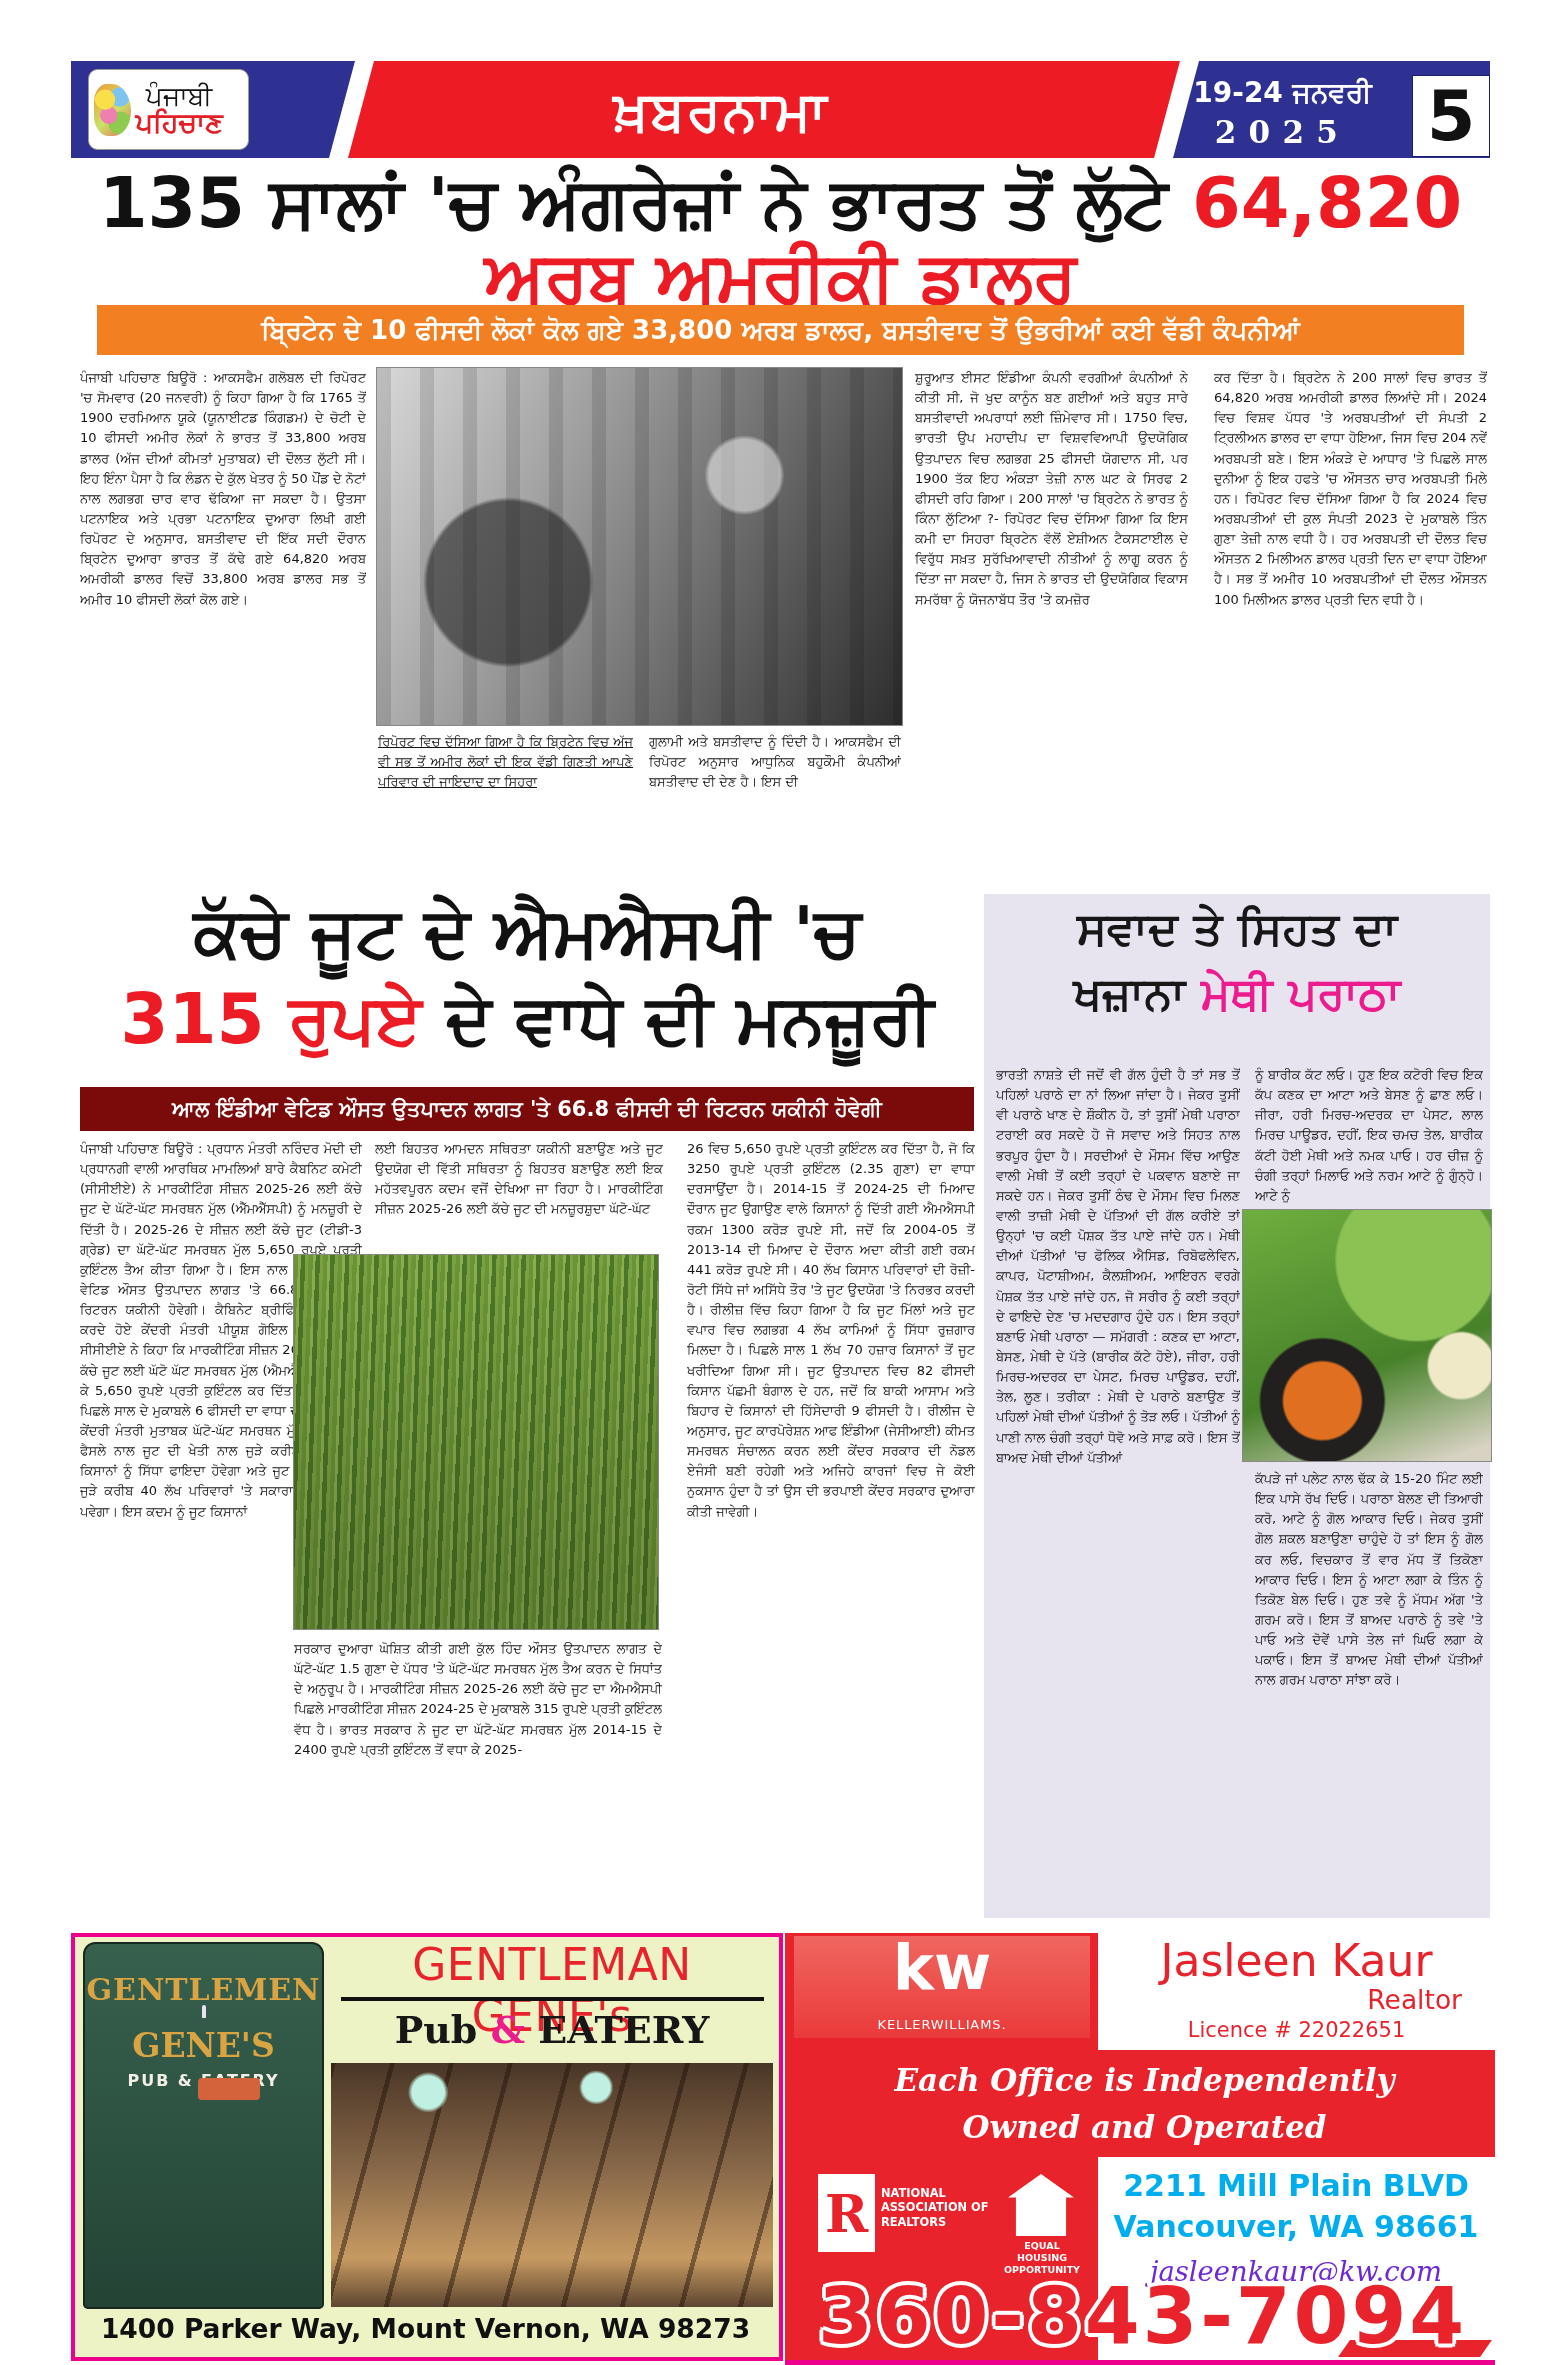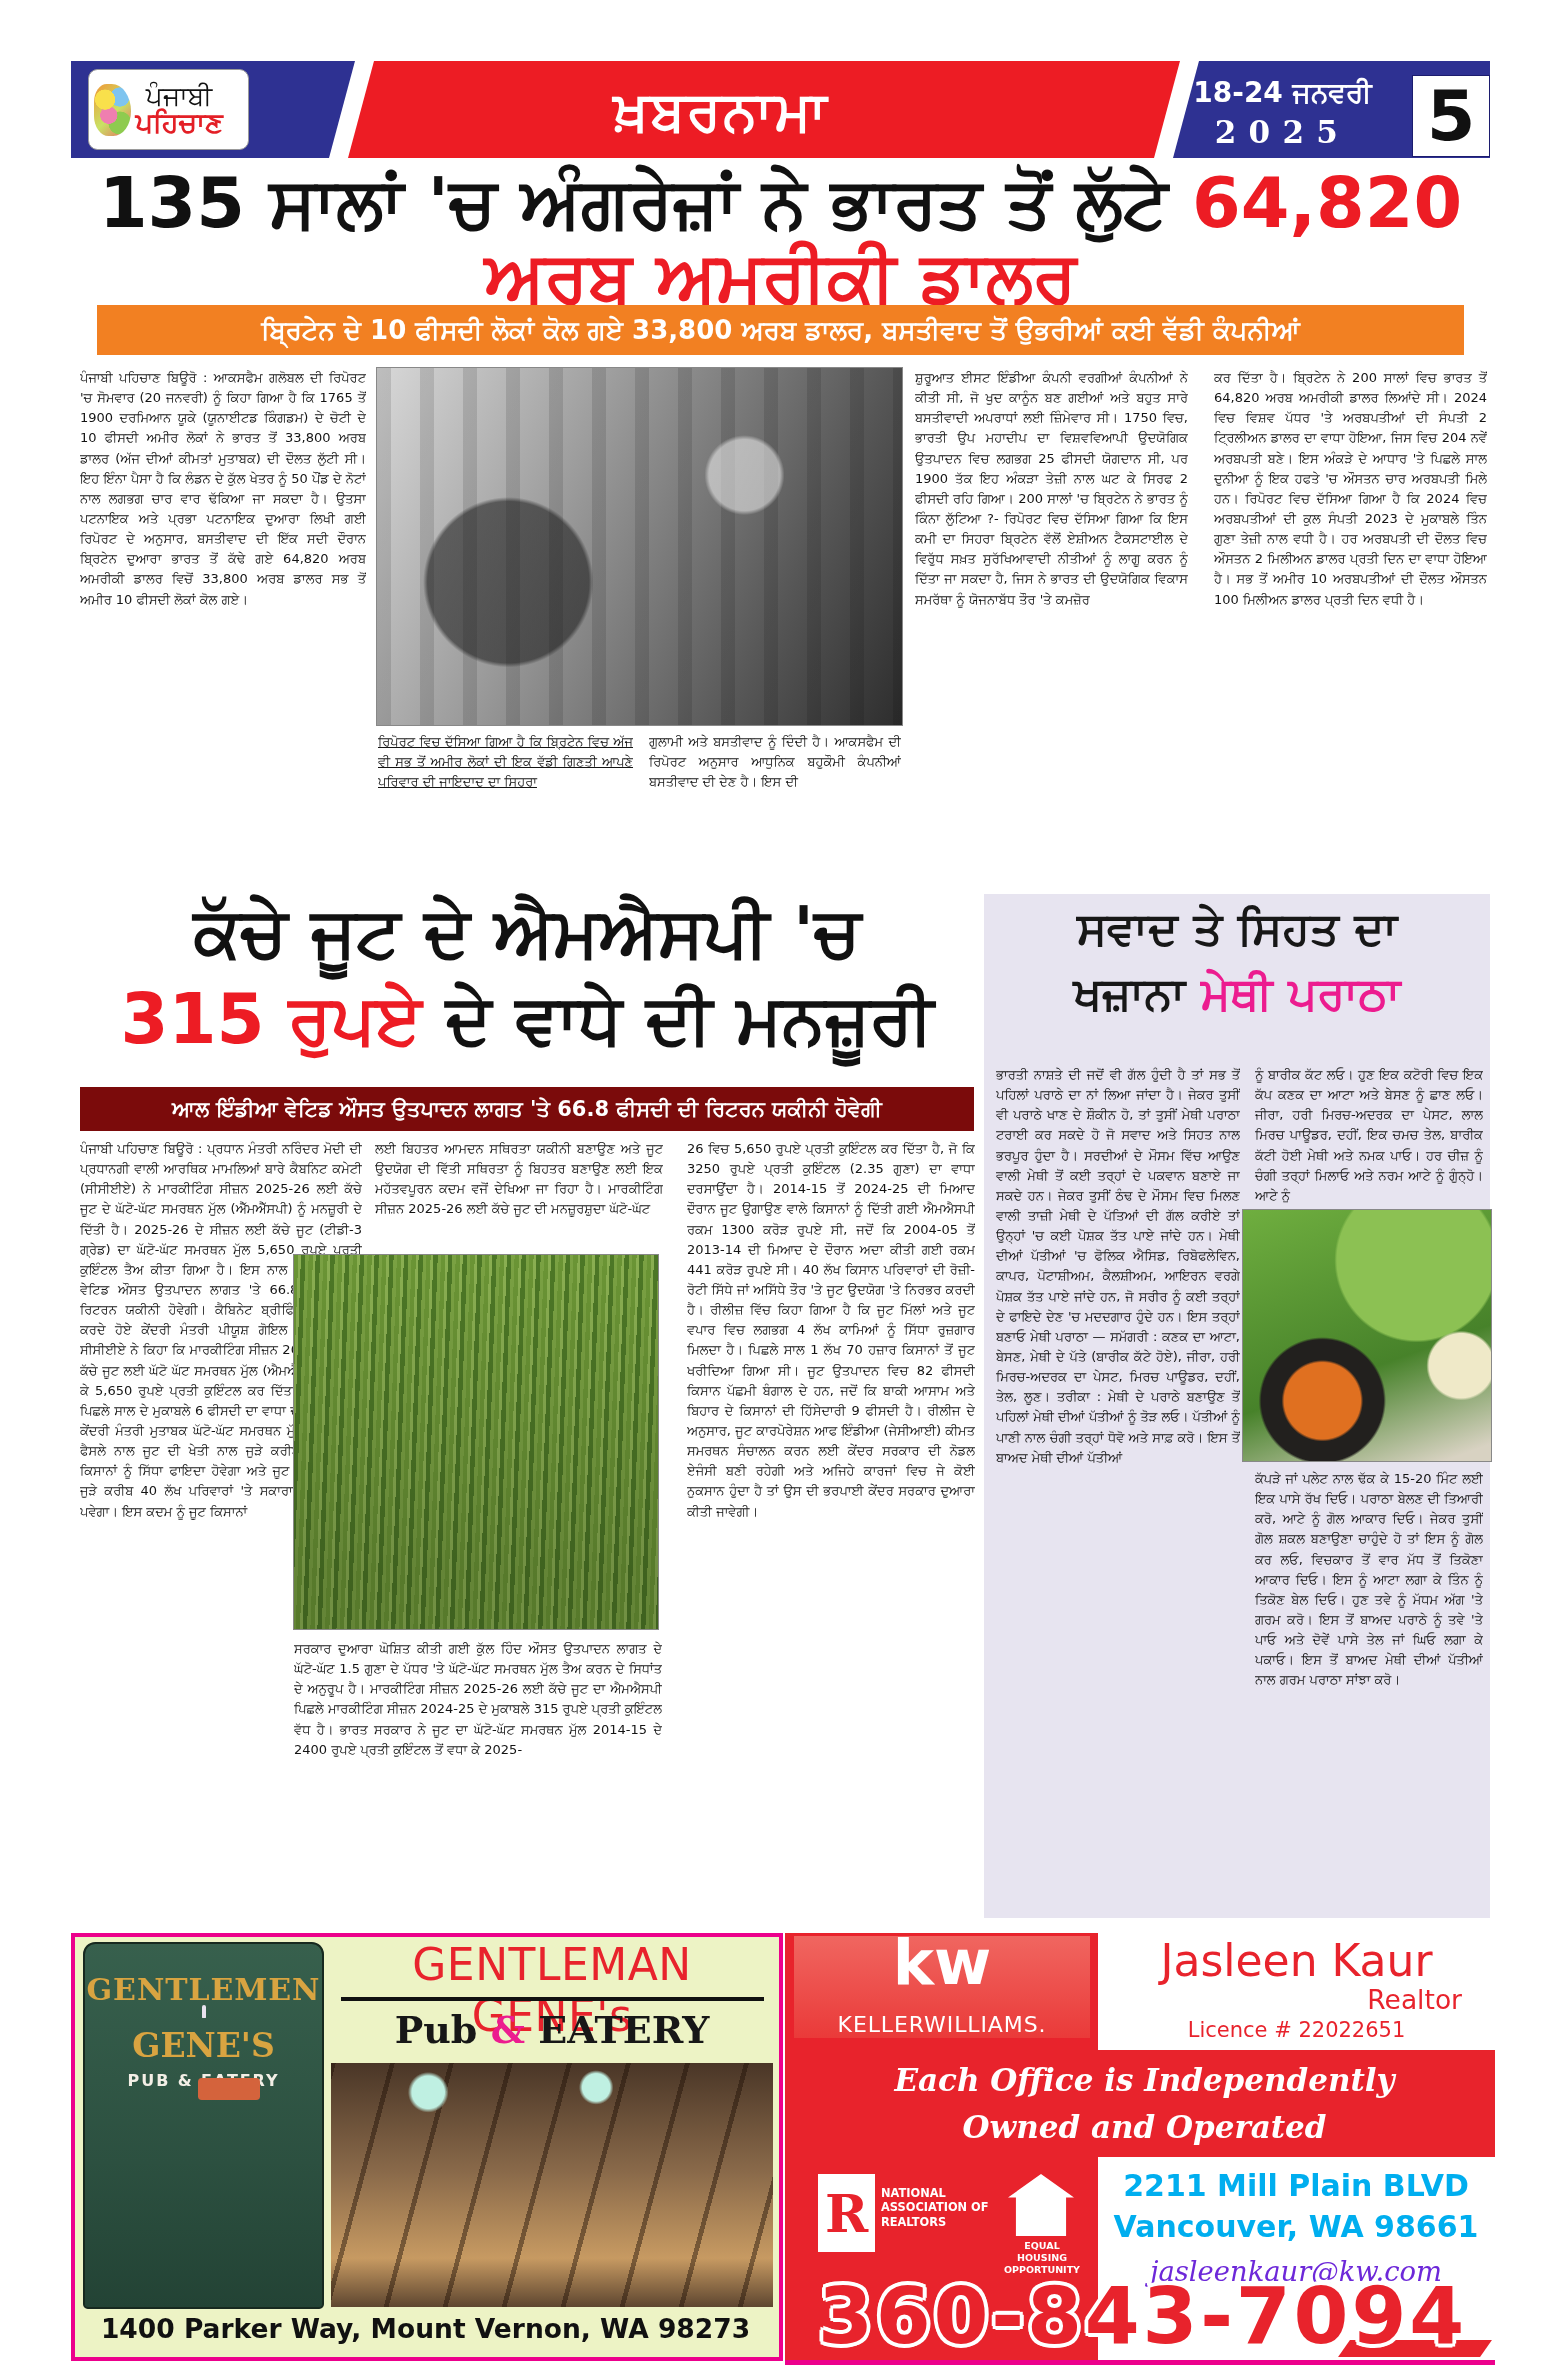--- a/index.html
+++ b/index.html
@@ -85,21 +85,21 @@
     background:
       radial-gradient(circle at 22% 12%,#bff0e2 0 4%,transparent 5%),
       radial-gradient(circle at 60% 10%,#bff0e2 0 4%,transparent 5%),
       repeating-linear-gradient(105deg,rgba(30,15,5,.45) 0 4.7px,transparent 4.7px 57px),
       linear-gradient(#4a3627,#8a6a4a 45%,#c79a62 80%,#5e4630);}
   .gene-address{left:78px;top:2313px;width:695px;text-align:center;font-size:26.5px;font-weight:bold;color:#111;}
   .kw-ad{left:785px;top:1933px;width:710px;height:428px;background:#e8232c;}
   .kw-box{left:794px;top:1936px;width:296px;height:102px;background:#ef5a54;
     background:linear-gradient(#f06660,#ea3a39);display:flex;flex-direction:column;align-items:center;justify-content:center;}
   .kw-box .kw{color:#ffffff;font-size:62px;font-weight:bold;line-height:.85;}
-  .kw-box .kwname{color:#ffffff;font-size:22px;letter-spacing:0.9px;margin-top:22px;}
+  .kw-box .kwname{color:#ffffff;font-size:13px;letter-spacing:0.9px;margin-top:22px;}
   .jk-box{left:1098px;top:1933px;width:397px;height:117px;background:#ffffff;text-align:center;}
   .jk-box .name{color:#e8232c;font-size:44px;line-height:1.05;margin-top:4.7px;}
   .jk-box .role{color:#e8232c;font-size:26.5px;text-align:right;padding-right:33px;}
   .jk-box .lic{color:#e8232c;font-size:21px;margin-top:2.8px;}
   .kw-motto{left:804px;top:2057px;width:681px;text-align:center;color:#ffffff;
     font-family:"DejaVu Serif",serif;font-style:italic;font-weight:bold;font-size:31px;line-height:1.5;}
   .nar-logo{left:818px;top:2174px;width:57px;height:78px;background:#ffffff;display:flex;align-items:center;justify-content:center;
     color:#e8232c;font-size:52px;font-weight:bold;font-family:"DejaVu Serif",serif;}
   .nar-text{left:881px;top:2186px;width:114px;color:#ffffff;font-size:11.4px;font-weight:bold;line-height:1.25;}
   .eho-logo{left:1008px;top:2174px;width:66px;height:62px;background:#ffffff;
@@ -124,21 +124,21 @@
 
   <div class="abs logo-box">
     <span class="logo-map"></span>
     <span class="logo-text">
       <span class="l1">ਪੰਜਾਬੀ</span>
       <span class="l2">ਪਹਿਚਾਣ</span>
     </span>
   </div>
 
   <div class="abs masthead">ਖ਼ਬਰਨਾਮਾ</div>
-  <div class="abs hdr-date1">18-24 ਜਨਵਰੀ</div>
+  <div class="abs hdr-date1">19-24 ਜਨਵਰੀ</div>
   <div class="abs hdr-date2">2025</div>
   <div class="abs page-num-box">5</div>
 
   <div class="abs lead-headline">
     <span class="hl-black">135 ਸਾਲਾਂ 'ਚ ਅੰਗਰੇਜ਼ਾਂ ਨੇ ਭਾਰਤ ਤੋਂ ਲੁੱਟੇ</span>
     <span class="hl-red">64,820 ਅਰਬ ਅਮਰੀਕੀ ਡਾਲਰ</span>
   </div>
   <div class="abs lead-subhead">ਬ੍ਰਿਟੇਨ ਦੇ 10 ਫੀਸਦੀ ਲੋਕਾਂ ਕੋਲ ਗਏ 33,800 ਅਰਬ ਡਾਲਰ, ਬਸਤੀਵਾਦ ਤੋਂ ਉਭਰੀਆਂ ਕਈ ਵੱਡੀ ਕੰਪਨੀਆਂ</div>
 
   <div class="body-col" style="left:80px;top:368px;width:286px;height:525px;">ਪੰਜਾਬੀ ਪਹਿਚਾਣ ਬਿਊਰੋ : ਆਕਸਫੈਮ ਗਲੋਬਲ ਦੀ ਰਿਪੋਰਟ 'ਚ ਸੋਮਵਾਰ (20 ਜਨਵਰੀ) ਨੂੰ ਕਿਹਾ ਗਿਆ ਹੈ ਕਿ 1765 ਤੋਂ 1900 ਦਰਮਿਆਨ ਯੂਕੇ (ਯੂਨਾਈਟਡ ਕਿੰਗਡਮ) ਦੇ ਚੋਟੀ ਦੇ 10 ਫੀਸਦੀ ਅਮੀਰ ਲੋਕਾਂ ਨੇ ਭਾਰਤ ਤੋਂ 33,800 ਅਰਬ ਡਾਲਰ (ਅੱਜ ਦੀਆਂ ਕੀਮਤਾਂ ਮੁਤਾਬਕ) ਦੀ ਦੌਲਤ ਲੁੱਟੀ ਸੀ। ਇਹ ਇੰਨਾ ਪੈਸਾ ਹੈ ਕਿ ਲੰਡਨ ਦੇ ਕੁੱਲ ਖੇਤਰ ਨੂੰ 50 ਪੌਂਡ ਦੇ ਨੋਟਾਂ ਨਾਲ ਲਗਭਗ ਚਾਰ ਵਾਰ ਢੱਕਿਆ ਜਾ ਸਕਦਾ ਹੈ। ਉਤਸਾ ਪਟਨਾਇਕ ਅਤੇ ਪ੍ਰਭਾ ਪਟਨਾਇਕ ਦੁਆਰਾ ਲਿਖੀ ਗਈ ਰਿਪੋਰਟ ਦੇ ਅਨੁਸਾਰ, ਬਸਤੀਵਾਦ ਦੀ ਇੱਕ ਸਦੀ ਦੌਰਾਨ ਬ੍ਰਿਟੇਨ ਦੁਆਰਾ ਭਾਰਤ ਤੋਂ ਕੱਢੇ ਗਏ 64,820 ਅਰਬ ਅਮਰੀਕੀ ਡਾਲਰ ਵਿਚੋਂ 33,800 ਅਰਬ ਡਾਲਰ ਸਭ ਤੋਂ ਅਮੀਰ 10 ਫੀਸਦੀ ਲੋਕਾਂ ਕੋਲ ਗਏ।</div>

